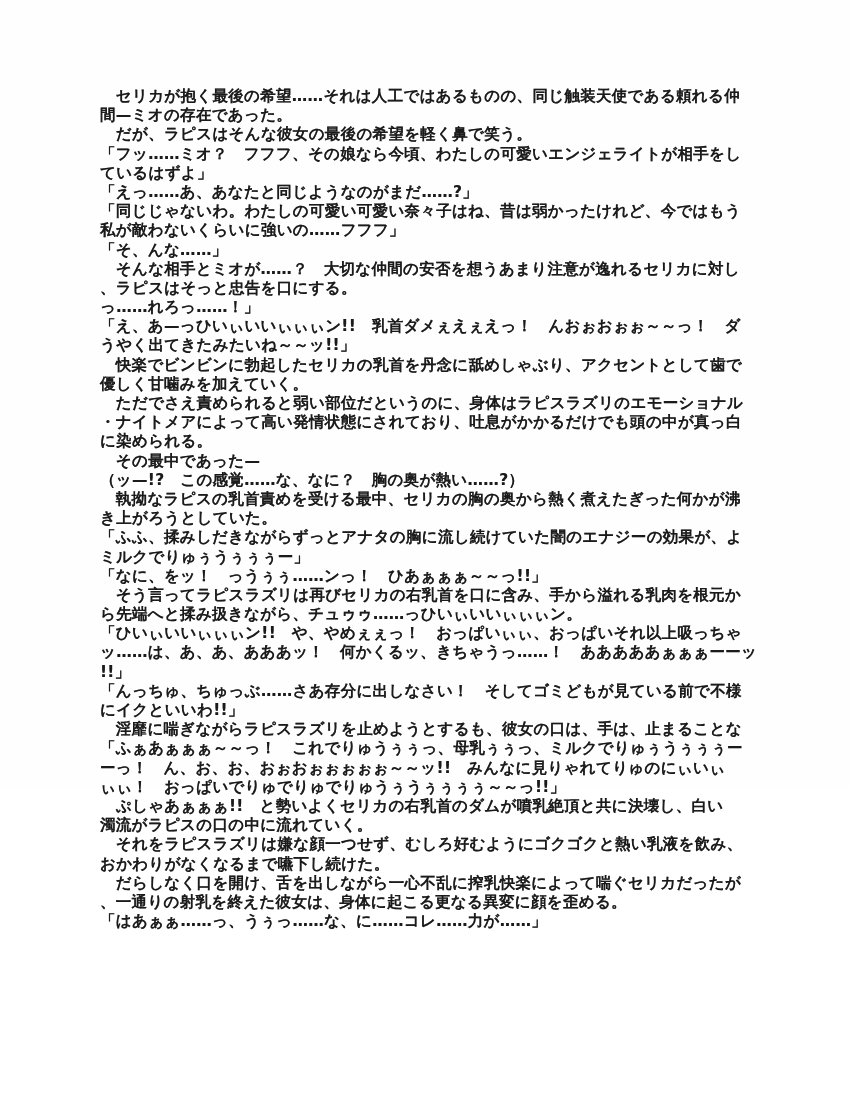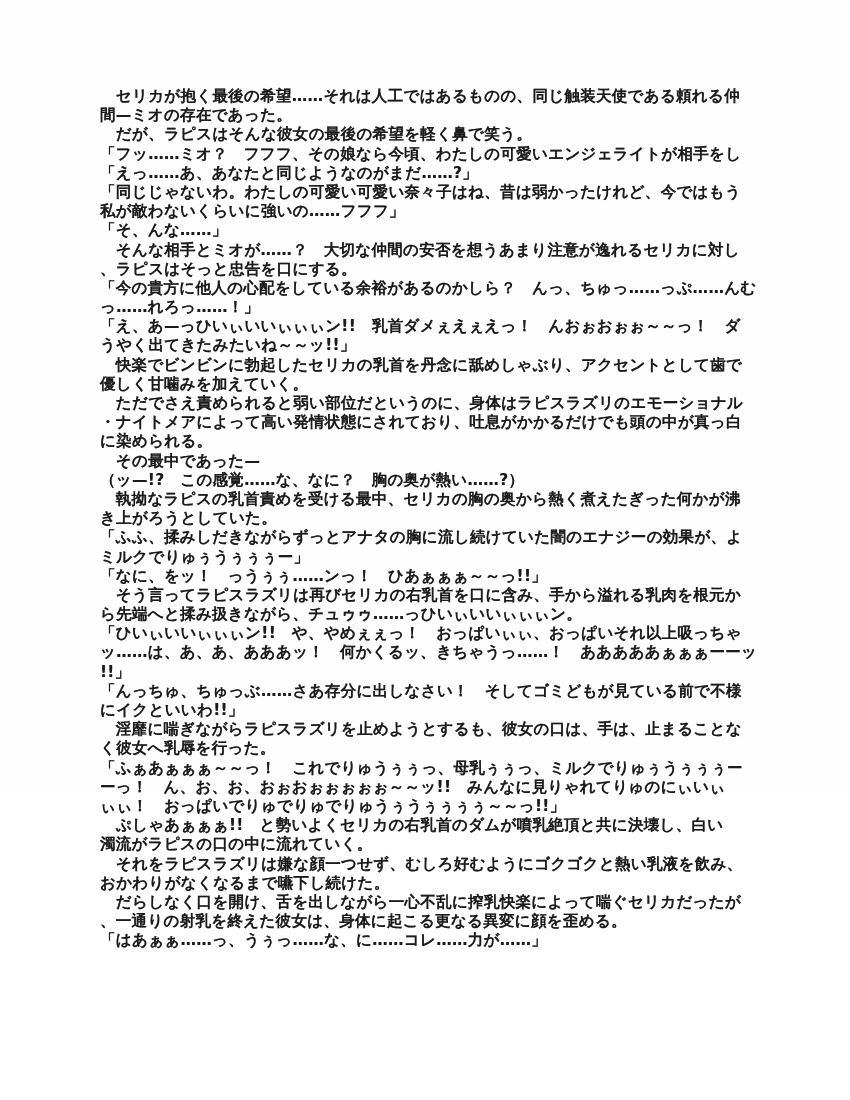--- a/index.html
+++ b/index.html
@@ -37,27 +37,27 @@
 </style>
 </head>
 <body>
 
 <div class="page">
   <div class="text-block" id="text-block">
       <div class="text-line">　セリカが抱く最後の希望……それは人工ではあるものの、同じ触装天使である頼れる仲</div>
       <div class="text-line">間—ミオの存在であった。</div>
       <div class="text-line">　だが、ラピスはそんな彼女の最後の希望を軽く鼻で笑う。</div>
       <div class="text-line">「フッ……ミオ？　フフフ、その娘なら今頃、わたしの可愛いエンジェライトが相手をし</div>
+      <div class="text-line">ているはずよ」</div>
       <div class="text-line">「えっ……あ、あなたと同じようなのがまだ……?」</div>
       <div class="text-line">「同じじゃないわ。わたしの可愛い可愛い奈々子はね、昔は弱かったけれど、今ではもう</div>
       <div class="text-line">私が敵わないくらいに強いの……フフフ」</div>
       <div class="text-line">「そ、んな……」</div>
       <div class="text-line">　そんな相手とミオが……？　大切な仲間の安否を想うあまり注意が逸れるセリカに対し</div>
       <div class="text-line">、ラピスはそっと忠告を口にする。</div>
-      <div class="text-line">「今の貴方に他人の心配をしている余裕があるのかしら？　んっ、ちゅっ……っぷ……んむ</div>
       <div class="text-line">っ……れろっ……！」</div>
       <div class="text-line">「え、あ—っひいぃいいぃぃぃン!!　乳首ダメぇえぇえっ！　んおぉおぉぉ～～っ！　ダ</div>
       <div class="text-line">うやく出てきたみたいね～～ッ!!」</div>
       <div class="text-line">　快楽でビンビンに勃起したセリカの乳首を丹念に舐めしゃぶり、アクセントとして歯で</div>
       <div class="text-line">優しく甘噛みを加えていく。</div>
       <div class="text-line">　ただでさえ責められると弱い部位だというのに、身体はラピスラズリのエモーショナル</div>
       <div class="text-line">・ナイトメアによって高い発情状態にされており、吐息がかかるだけでも頭の中が真っ白</div>
       <div class="text-line">に染められる。</div>
       <div class="text-line">　その最中であった—</div>
       <div class="text-line">（ッ—!?　この感覚……な、なに？　胸の奥が熱い……?）</div>
@@ -67,21 +67,20 @@
       <div class="text-line">ミルクでりゅぅうぅぅぅー」</div>
       <div class="text-line">「なに、をッ！　っうぅぅ……ンっ！　ひあぁぁぁ～～っ!!」</div>
       <div class="text-line">　そう言ってラピスラズリは再びセリカの右乳首を口に含み、手から溢れる乳肉を根元か</div>
       <div class="text-line">ら先端へと揉み扱きながら、チュゥゥ……っひいぃいいぃぃぃン。</div>
       <div class="text-line">「ひいぃいいぃぃぃン!!　や、やめぇぇっ！　おっぱいぃぃ、おっぱいそれ以上吸っちゃ</div>
       <div class="text-line">ッ……は、あ、あ、あああッ！　何かくるッ、きちゃうっ……！　あああああぁぁぁーーッ</div>
       <div class="text-line">!!」</div>
       <div class="text-line">「んっちゅ、ちゅっぶ……さあ存分に出しなさい！　そしてゴミどもが見ている前で不様</div>
       <div class="text-line">にイクといいわ!!」</div>
       <div class="text-line">　淫靡に喘ぎながらラピスラズリを止めようとするも、彼女の口は、手は、止まることな</div>
-      <div class="text-line">く彼女へ乳辱を行った。</div>
       <div class="text-line">「ふぁあぁぁぁ～～っ！　これでりゅうぅぅっ、母乳ぅぅっ、ミルクでりゅぅうぅぅぅー</div>
       <div class="text-line">ーっ！　ん、お、お、おぉおぉぉぉぉぉ～～ッ!!　みんなに見りゃれてりゅのにぃいぃ</div>
       <div class="text-line">ぃぃ！　おっぱいでりゅでりゅでりゅうぅうぅぅぅぅ～～っ!!」</div>
       <div class="text-line">　ぷしゃあぁぁぁ!!　と勢いよくセリカの右乳首のダムが噴乳絶頂と共に決壊し、白い</div>
       <div class="text-line">濁流がラピスの口の中に流れていく。</div>
       <div class="text-line">　それをラピスラズリは嫌な顔一つせず、むしろ好むようにゴクゴクと熱い乳液を飲み、</div>
       <div class="text-line">おかわりがなくなるまで嚥下し続けた。</div>
       <div class="text-line">　だらしなく口を開け、舌を出しながら一心不乱に搾乳快楽によって喘ぐセリカだったが</div>
       <div class="text-line">、一通りの射乳を終えた彼女は、身体に起こる更なる異変に顔を歪める。</div>
       <div class="text-line">「はあぁぁ……っ、うぅっ……な、に……コレ……力が……」</div>

